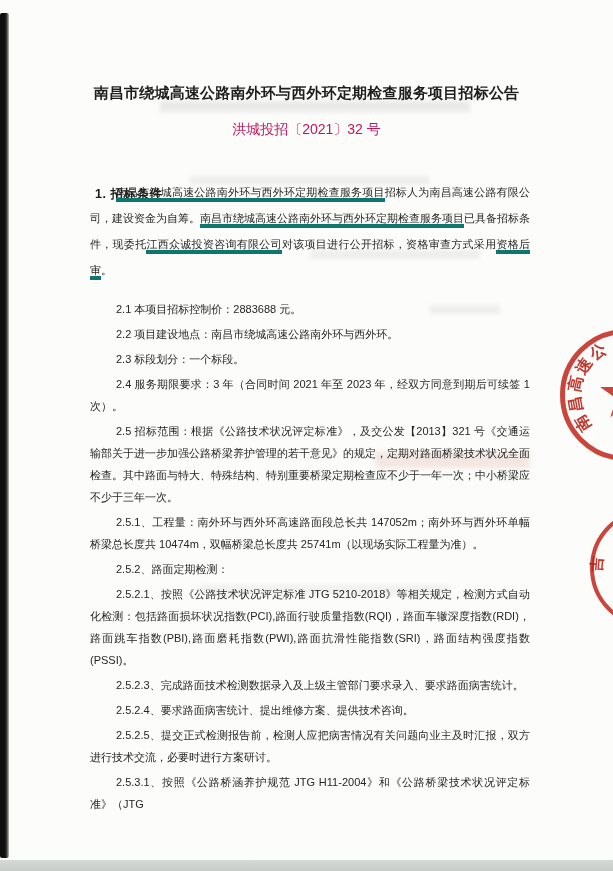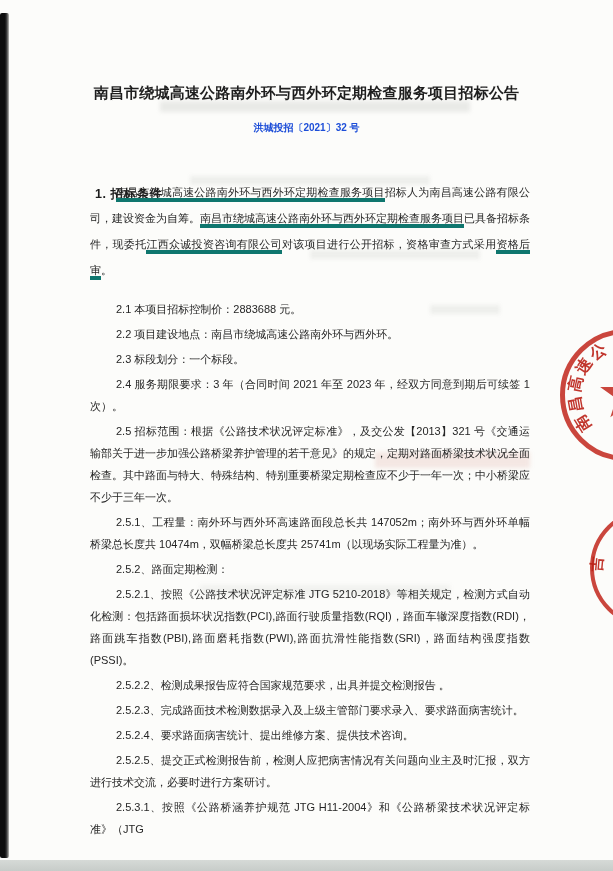--- a/index.html
+++ b/index.html
@@ -24,21 +24,21 @@
   .smudge{position:absolute;filter:blur(2px);pointer-events:none;}
 
   
   .doc-title{
     position:absolute;top:84px;left:0;width:613px;
     text-align:center;font-size:15px;font-weight:700;color:#1e1e1e;
     letter-spacing:0.2px;
   }
   .doc-number{
     position:absolute;top:121px;left:0;width:613px;
-    text-align:center;font-size:10px;font-weight:700;color:#1d4ed8;
+    text-align:center;font-size:14px;font-weight:400;color:#be185d;
   }
   .sec-heading{
     position:absolute;left:95px;
     font-size:12.5px;font-weight:700;color:#1c1c1c;letter-spacing:0.5px;margin-top:36px;
   }
   .h1pos{top:150px;}
   .h2pos{top:265px;}
   .para{
     margin:0;
     font-size:11px;line-height:26px;
@@ -105,21 +105,20 @@
 
   <div class="items">
     <p class="para"><span class="num">2.1</span><span> 本项目招标控制价：2883688 元。</span></p>
     <p class="para"><span class="num">2.2</span><span> 项目建设地点：南昌市绕城高速公路南外环与西外环。</span></p>
     <p class="para"><span class="num">2.3</span><span> 标段划分：一个标段。</span></p>
     <p class="para"><span class="num">2.4</span><span> 服务期限要求：3 年（合同时间 2021 年至 2023 年，经双方同意到期后可续签 1 次）。</span></p>
     <p class="para"><span class="num">2.5</span><span> 招标范围：根据《公路技术状况评定标准》，及交公发【2013】321 号《交通运输部关于进一步加强公路桥梁养护管理的若干意见》的规定，定期对路面桥梁技术状况全面检查。其中路面与特大、特殊结构、特别重要桥梁定期检查应不少于一年一次；中小桥梁应不少于三年一次。</span></p>
     <p class="para"><span class="num">2.5.1、</span><span>工程量：南外环与西外环高速路面段总长共 147052m；南外环与西外环单幅桥梁总长度共 10474m，双幅桥梁总长度共 25741m（以现场实际工程量为准）。</span></p>
     <p class="para"><span class="num">2.5.2、</span><span>路面定期检测：</span></p>
     <p class="para"><span class="num">2.5.2.1、</span><span>按照《公路技术状况评定标准 JTG 5210-2018》等相关规定，检测方式自动化检测：包括路面损坏状况指数(PCI),路面行驶质量指数(RQI)，路面车辙深度指数(RDI)，路面跳车指数(PBI),路面磨耗指数(PWI),路面抗滑性能指数(SRI)，路面结构强度指数(PSSI)。</span></p>
-    <p class="para"><span class="num">2.5.2.2、</span><span>检测成果报告应符合国家规范要求，出具并提交检测报告 。</span></p>
     <p class="para"><span class="num">2.5.2.3、</span><span>完成路面技术检测数据录入及上级主管部门要求录入、要求路面病害统计。</span></p>
     <p class="para"><span class="num">2.5.2.4、</span><span>要求路面病害统计、提出维修方案、提供技术咨询。</span></p>
     <p class="para"><span class="num">2.5.2.5、</span><span>提交正式检测报告前，检测人应把病害情况有关问题向业主及时汇报，双方进行技术交流，必要时进行方案研讨。</span></p>
     <p class="para"><span class="num">2.5.3.1、</span><span>按照《公路桥涵养护规范 JTG H11-2004》和《公路桥梁技术状况评定标准》（JTG</span></p>
   </div>
 
   <div class="stamp-ring ring-1"></div>
   <div class="stamp-star"></div>
   <span class="sc sc0">南</span>
   <span class="sc sc1">昌</span>

